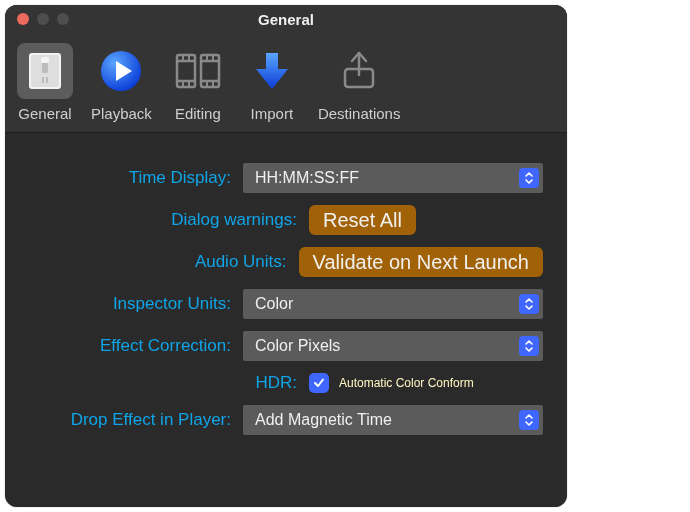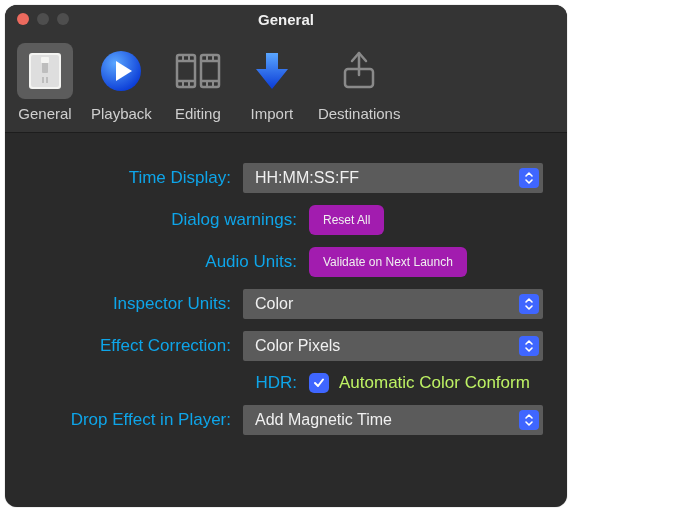--- a/index.html
+++ b/index.html
@@ -116,40 +116,40 @@
     position: absolute;
     right: 4px; top: 50%; transform: translateY(-50%);
     width: 20px; height: 20px;
     background: #3f66ff;
     border-radius: 4px;
     display: flex; flex-direction: column; align-items: center; justify-content: center;
     gap: 0px;
   }
   .btn {
     height: 30px;
-    background: #a21caf;
+    background: #a16207;
     border-radius: 6px;
     display: inline-flex;
     align-items: center;
     padding: 0 14px;
     color: #f0f0f0;
-    font-size: 12px;
+    font-size: 20px;
     cursor: pointer;
   }
   .check {
     width: 20px; height: 20px;
     background: #3f66ff;
     border-radius: 5px;
     display: flex; align-items: center; justify-content: center;
     cursor: pointer;
   }
   .check svg { display: block; }
   .clabel {
-    color: #bef264;
-    font-size: 17px;
+    color: #fef9c3;
+    font-size: 12px;
   }
   
   svg { display: block; }
 </style>
 </head>
 <body>
 
 <div class="window">
 
   <div class="titlebar">

